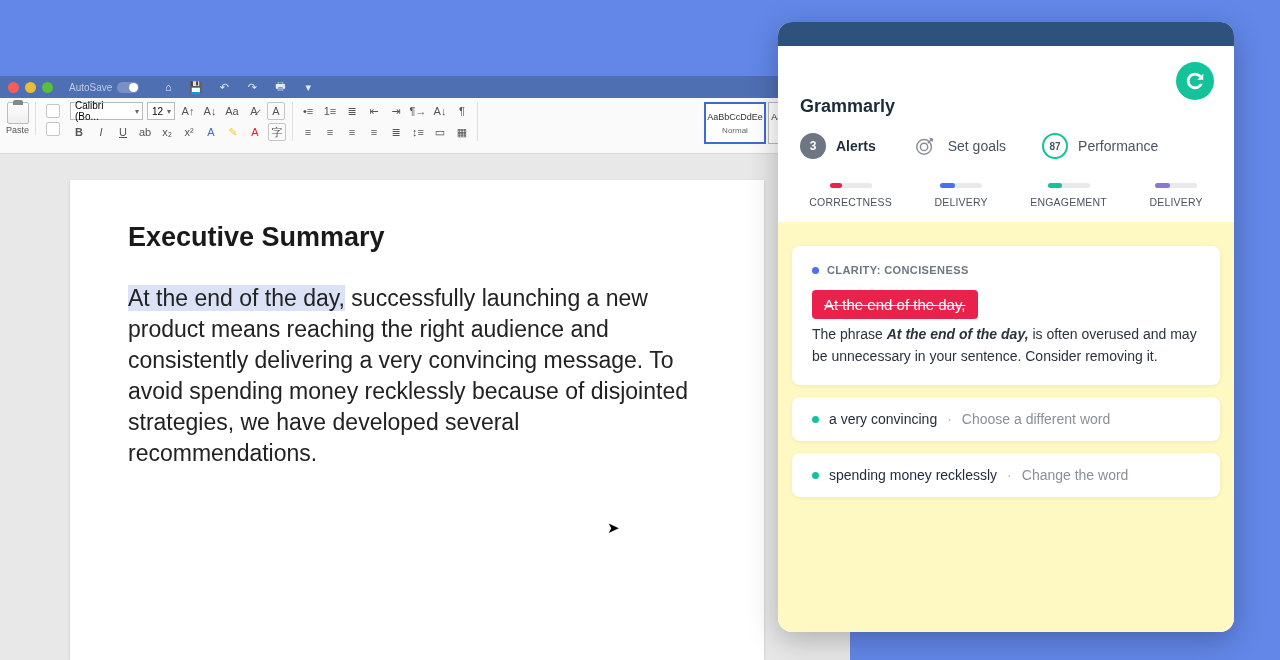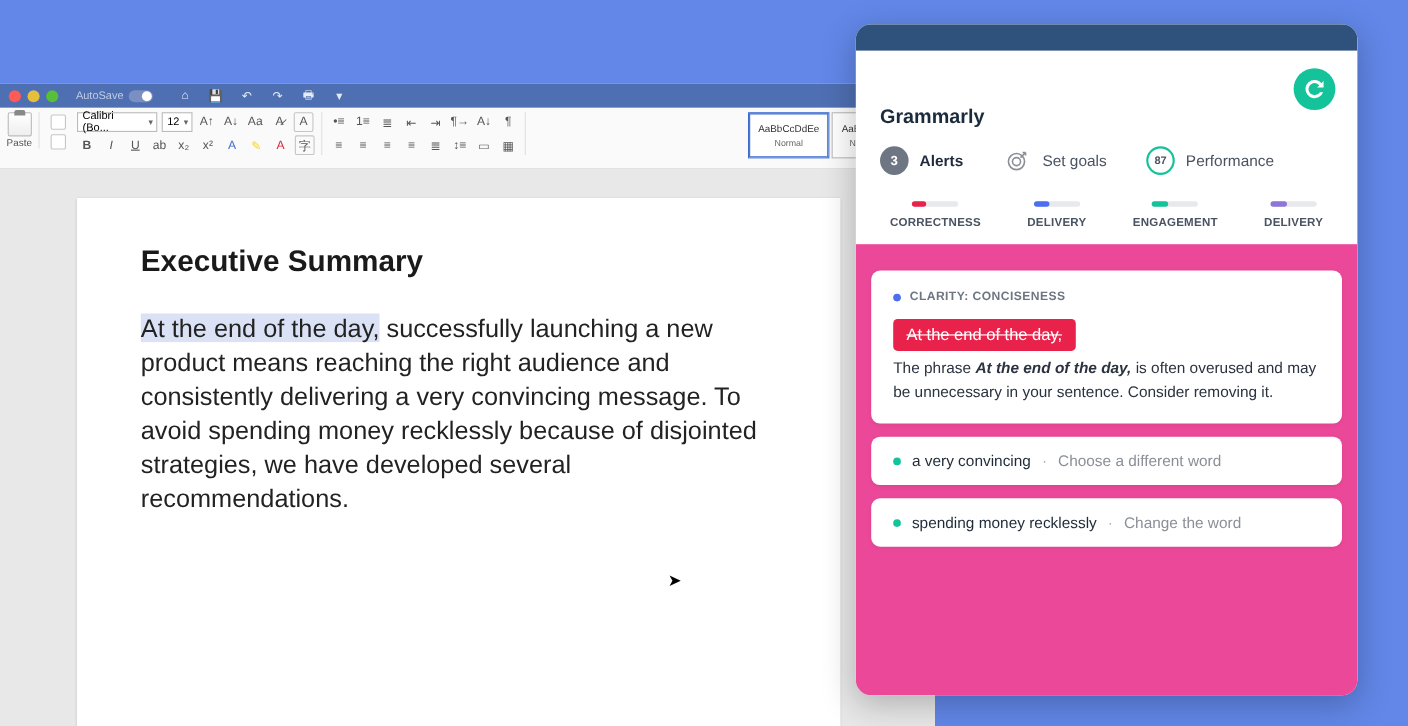--- a/index.html
+++ b/index.html
@@ -32,21 +32,21 @@
 .font-row { display: flex; align-items: center; gap: 4px; flex-wrap: wrap; max-width: 300px; }
 .font-dd { height: 18px; border: 1px solid #bbb; background: #fff; font-size: 10px; padding: 0 18px 0 4px; display: flex; align-items: center; position: relative; }
 .font-dd::after { content: "▾"; position: absolute; right: 3px; font-size: 8px; color: #666; }
 .fd-font { width: 73px; }
 .fd-size { width: 28px; }
 .ico { width: 18px; height: 18px; display: flex; align-items: center; justify-content: center; font-size: 11px; color: #555; cursor: pointer; }
 .ico.boxed { border: 1px solid #c5c5c5; border-radius: 2px; }
 .font-group { display: flex; flex-direction: column; gap: 3px; padding-right: 6px; border-right: 1px solid #e0e0e0; }
 
 .styles-group { display: flex; gap: 2px; margin-left: auto; }
-.style-card { width: 74px; height: 42px; border: 1px solid #bbb; background: #fff; display: flex; flex-direction: column; align-items: center; justify-content: center; cursor: pointer; }
+.style-card { width: 62px; height: 42px; border: 1px solid #bbb; background: #fff; display: flex; flex-direction: column; align-items: center; justify-content: center; cursor: pointer; }
 .style-card.active { border: 1px solid #3d6bcf; box-shadow: inset 0 0 0 1px #3d6bcf; }
 .style-prev { font-size: 9px; color: #333; }
 .style-name { font-size: 8px; color: #666; margin-top: 4px; }
 .style-cut { width: 12px; display: flex; align-items: center; color: #555; font-size: 11px; }
 
 .doc-canvas { background: #e8e8e8; padding: 26px 0 0 70px; height: 520px; }
 .page { width: 694px; height: 480px; background: #fff; box-shadow: 0 1px 3px rgba(0,0,0,.15); padding: 42px 60px 42px 58px; }
 .doc-title { font-size: 27px; font-weight: 700; color: #1a1a1a; margin-bottom: 30px; }
 .doc-body { font-size: 23px; color: #222; line-height: 1.35; }
 .hl { background: #dbe2f5; }
@@ -69,23 +69,23 @@
 .gtab.active .gtab-label { font-weight: 700; color: #1f2b3a; }
 
 .cats { display: flex; justify-content: space-around; padding: 6px 10px 14px; }
 .cat { display: flex; flex-direction: column; align-items: center; gap: 8px; }
 .cat-bar { width: 42px; height: 5px; background: #e8e9ec; border-radius: 3px; position: relative; }
 .cat-bar::before { content: ""; position: absolute; left: 0; top: 0; height: 100%; border-radius: 3px; width: 30%; }
 .cat-correct .cat-bar::before { background: #e8224a; width: 30%; }
 .cat-clarity .cat-bar::before { background: #4b6ff0; width: 35%; }
 .cat-engage .cat-bar::before { background: #15c39a; width: 35%; }
 .cat-delivery .cat-bar::before { background: #8d76d8; width: 35%; }
-.cat-lab { font-size: 10.5px; font-weight: 700; color: #4a5361; letter-spacing: .2px; }
-
-.cards { padding: 0 14px; background: #ec4899; flex: 1; display: flex; flex-direction: column; gap: 12px; padding-top: 24px; }
+.cat-lab { font-size: 10.5px; font-weight: 400; color: #4a5361; letter-spacing: .2px; }
+
+.cards { padding: 0 14px; background: #fef9c3; flex: 1; display: flex; flex-direction: column; gap: 12px; padding-top: 24px; }
 .card { background: #fff; border-radius: 8px; padding: 18px 20px; box-shadow: 0 1px 4px rgba(20,30,50,.08); }
 .card.small { padding: 14px 20px; }
 .card-tag { font-size: 11px; font-weight: 700; letter-spacing: .4px; color: #6d7682; display: flex; align-items: center; gap: 8px; }
 .dot { width: 7px; height: 7px; border-radius: 50%; }
 .dot.blue { background: #4b6ff0; }
 .dot.green { background: #15c39a; }
 .strike-chip { display: inline-block; background: #e8224a; color: #fff; padding: 6px 12px; border-radius: 4px; margin-top: 14px; text-decoration: line-through; font-size: 15px; }
 .card-body { font-size: 14px; color: #2a333f; margin-top: 5px; line-height: 1.55; }
 .card-body .em { font-style: italic; font-weight: 600; }
 .mini-row { display: flex; align-items: center; gap: 10px; font-size: 14px; text-align: center; }

